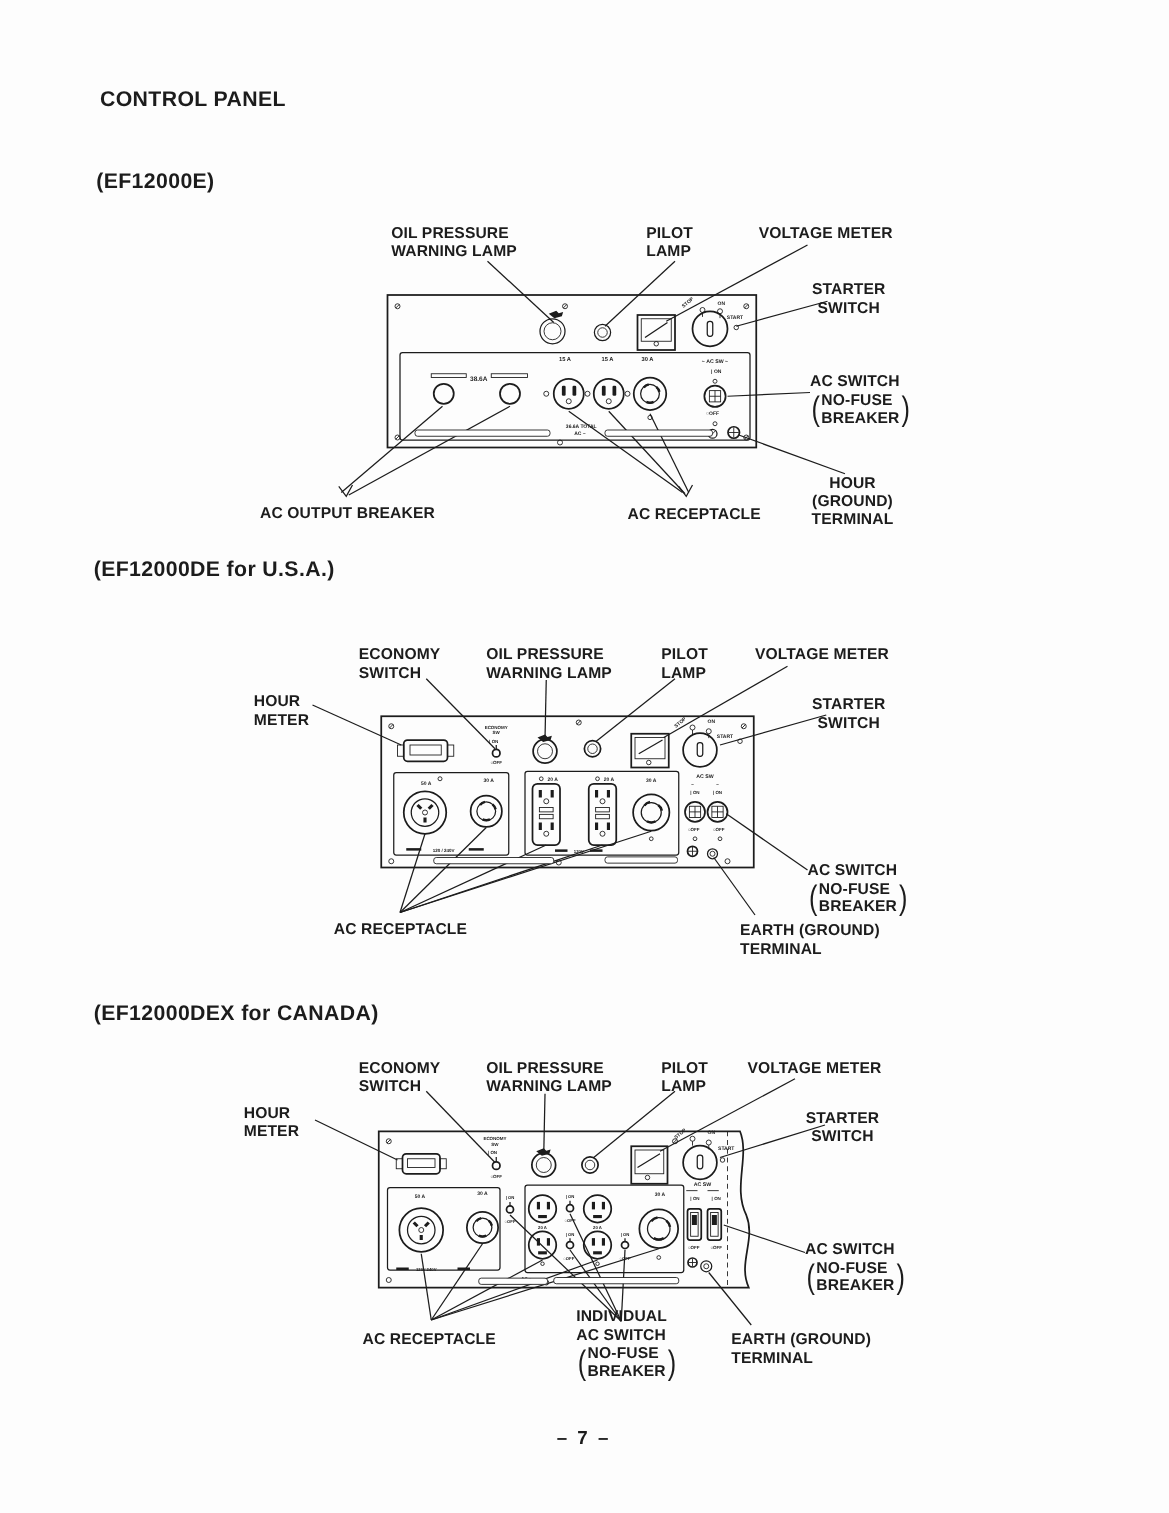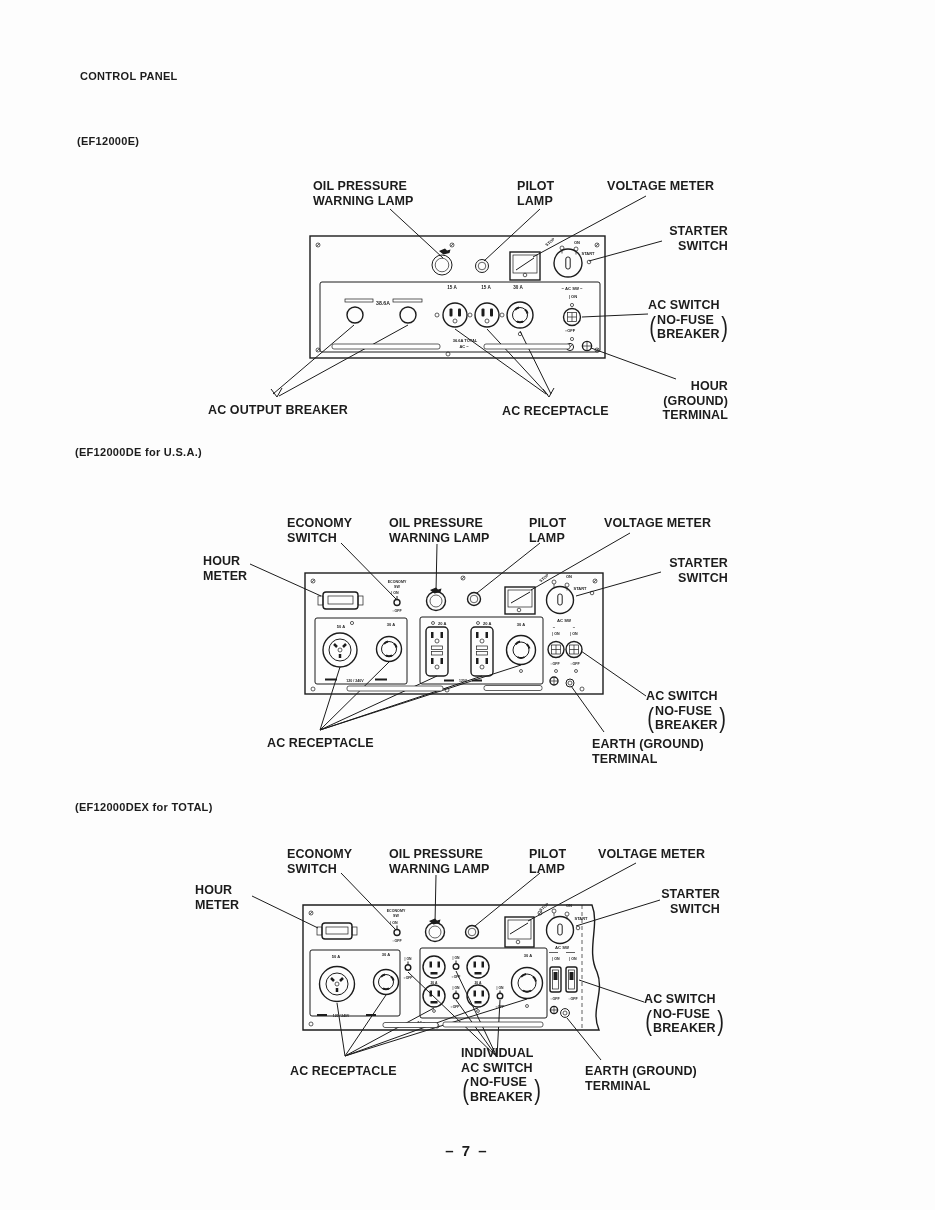--- a/index.html
+++ b/index.html
@@ -1,23 +1,23 @@
 <!DOCTYPE html>
 <html><head>
 <meta charset="utf-8">
 <style>
   html,body{margin:0;padding:0}
   body{width:935px;height:1210px;position:relative;background:#fdfdfd;
        font-family:"Liberation Sans",sans-serif;color:#1c1c1c;overflow:hidden}
-  .hd{position:absolute;font-weight:bold;font-size:11px;letter-spacing:.3px;white-space:nowrap}
+  .hd{position:absolute;font-weight:bold;font-size:17px;letter-spacing:.3px;white-space:nowrap}
   .fig{position:absolute;left:0;width:935px}
   .fig svg{position:absolute;left:0;top:0}
   .lbl{position:absolute;font-weight:bold;font-size:12.5px;line-height:14.5px;
        letter-spacing:.1px;white-space:nowrap}
-  .r{text-align:right}
+  .r{text-align:center}
   .paren-row{display:flex;align-items:center}
   .paren{font-size:27px;line-height:26px;font-weight:400;transform:scaleX(.75)}
   .pageno{position:absolute;top:1142px;left:467px;transform:translateX(-50%);
           font-weight:bold;font-size:15px;letter-spacing:2px}
   svg .ln{fill:none;stroke:#1c1c1c;stroke-width:1}
   svg .lw{fill:none;stroke:#1c1c1c;stroke-width:1.4}
   svg .th{fill:none;stroke:#1c1c1c;stroke-width:.7}
   svg .fl{fill:#1c1c1c;stroke:none}
   svg .wh{fill:#fff;stroke:#1c1c1c;stroke-width:.7}
   svg .cl{stroke:#1c1c1c;stroke-width:1;fill:none}
@@ -389,21 +389,21 @@
     <span class="paren">)</span>
   </div>
 </div>
 <div class="lbl" style="left:267px;top:236px">AC RECEPTACLE</div>
 <div class="lbl" style="left:592px;top:237px">
   <div>EARTH (GROUND)</div>
   <div>TERMINAL</div>
 </div>
 </section>
 
-<div class="hd" style="left:75px;top:801px">(EF12000DEX for TOTAL)</div>
+<div class="hd" style="left:75px;top:801px">(EF12000DEX for CANADA)</div>
 
 <section class="fig" style="top:830px;height:330px">
 <svg width="935" height="330" viewBox="0 0 935 330">
   <g class="cl">
     <line x1="252" y1="66" x2="318" y2="98"></line>
     <line x1="341" y1="43" x2="396" y2="100"></line>
     <line x1="436" y1="45" x2="435" y2="93"></line>
     <line x1="540" y1="43" x2="475" y2="96"></line>
     <line x1="636" y1="33" x2="528" y2="91"></line>
     <line x1="660" y1="70" x2="576" y2="96"></line>

